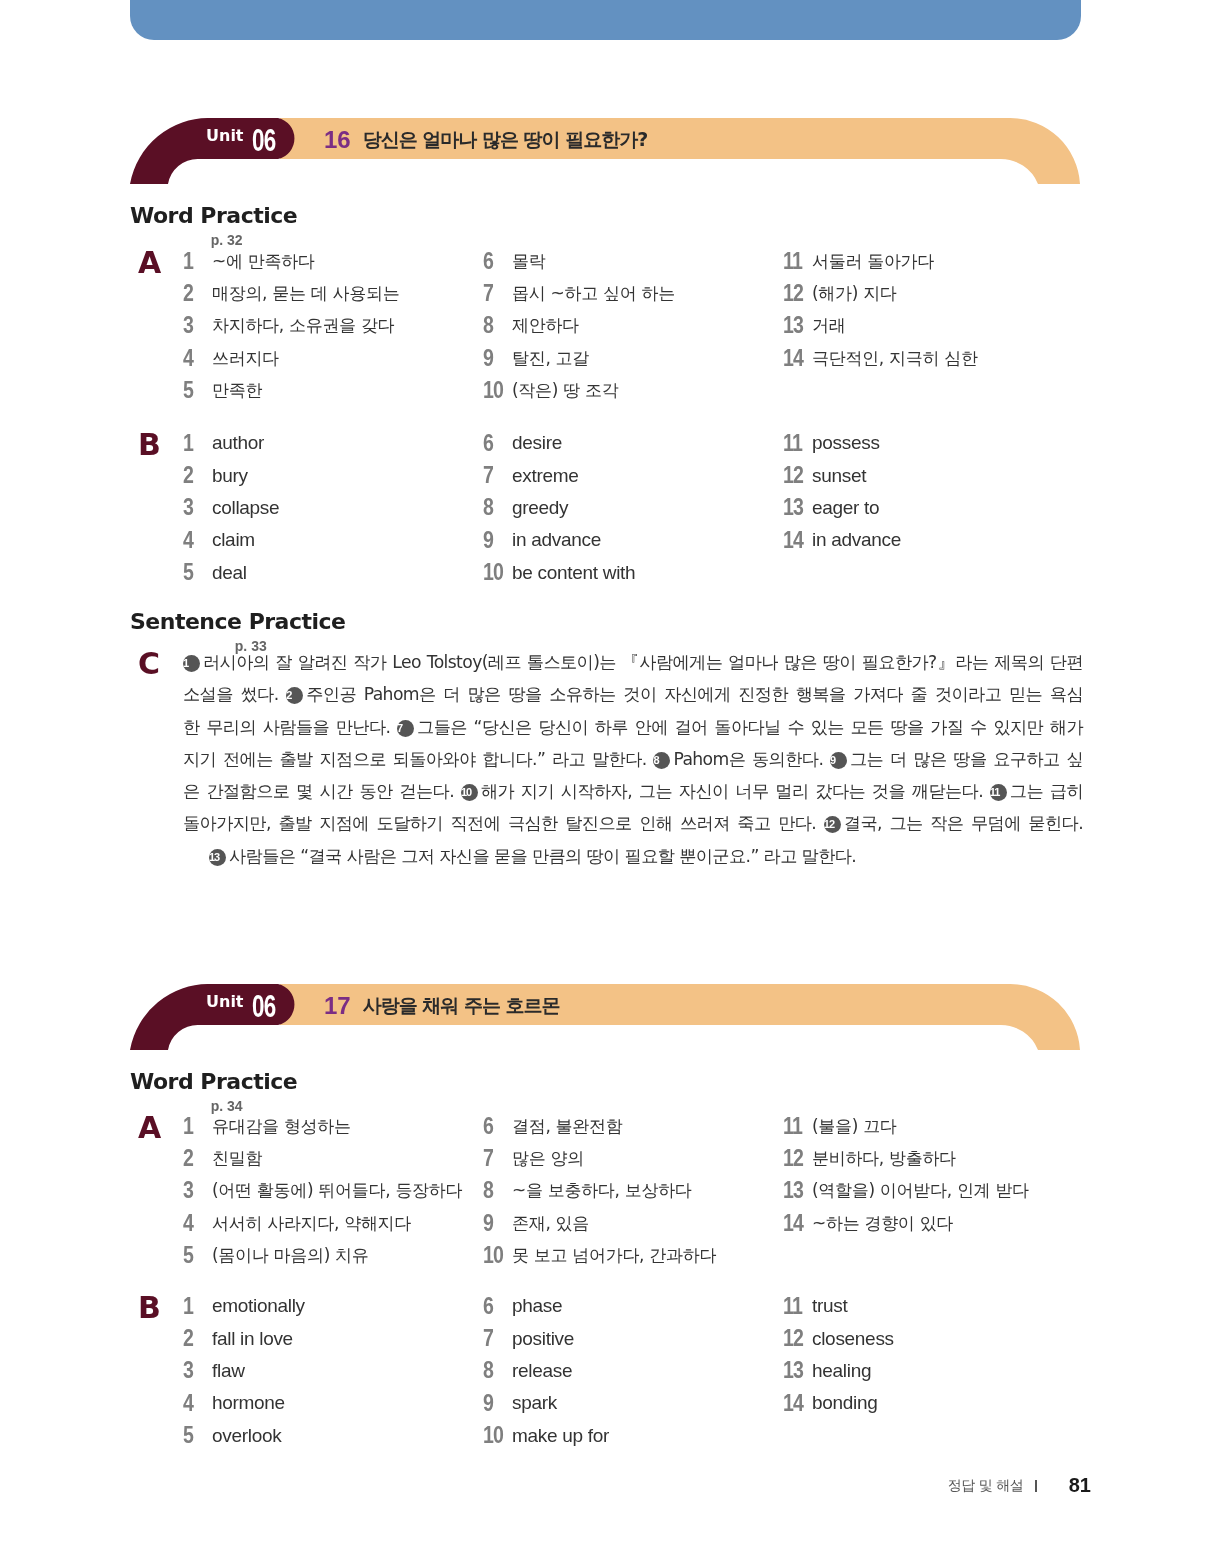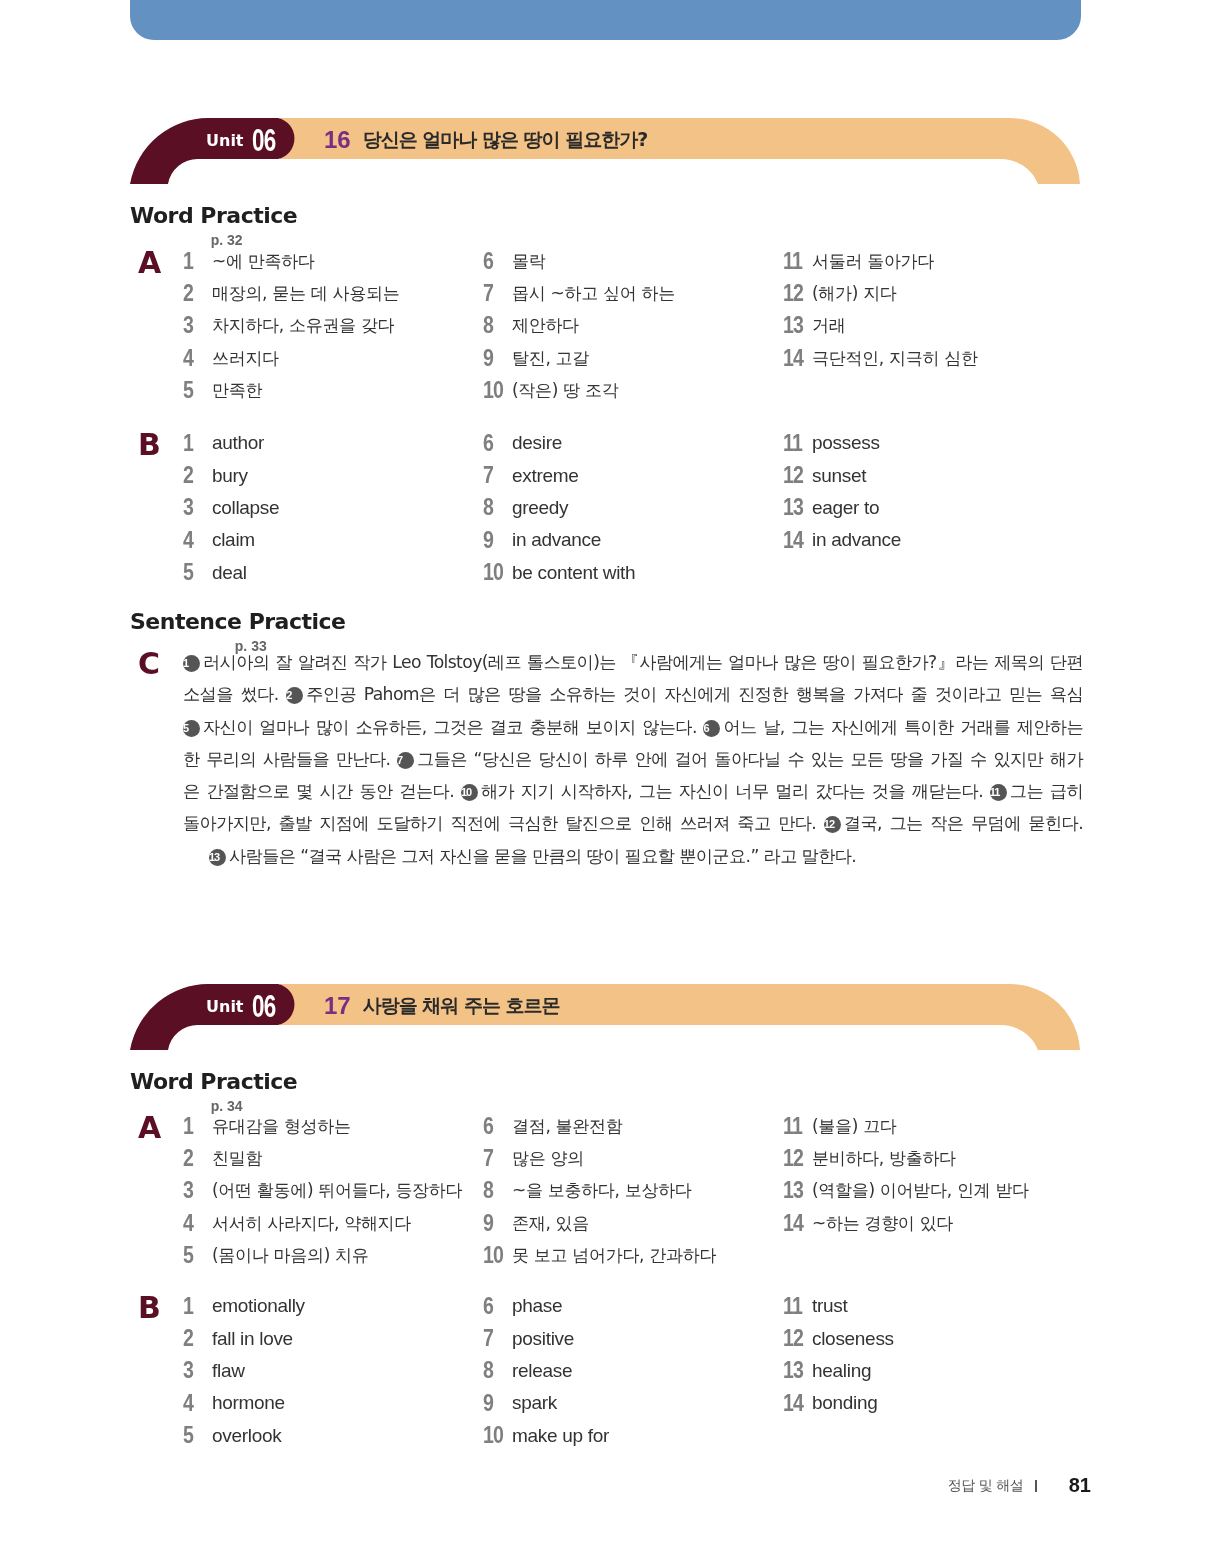--- a/index.html
+++ b/index.html
@@ -10,21 +10,21 @@
       color: #2b2b2b;
     }
     .top-band {
       position: absolute; left: 130px; top: -20px; width: 951px; height: 60px;
       background: #6391c1; border-radius: 0 0 24px 24px;
     }
     .unit-header { position: absolute; left: 130px; width: 951px; height: 70px; }
     .unit-header svg { position: absolute; left: 0; top: 0; }
     .unit-label {
       position: absolute; left: 76px; top: 8px; height: 28px;
-      display: flex; align-items: center; gap: 8px;
+      display: flex; gap: 8px;
       color: #fff;
     }
     .unit-word { font-family: "DejaVu Sans", sans-serif; font-weight: bold; font-size: 16px; }
     .unit-num {
       font-family: "Liberation Sans", sans-serif; font-weight: bold; font-size: 32px;
       letter-spacing: -1px; transform: scaleX(0.7); transform-origin: left center;
       line-height: 28px; display: inline-block; width: 28px;
     }
     .lesson-title {
       position: absolute; left: 194px; top: 6px; height: 32px;
@@ -227,22 +227,22 @@
 
 <div class="section-head" style="top:609px;align-items:center;">
   <span class="section-bar"></span>
   <span class="section-title">Sentence Practice</span>
   <span class="section-page">p. 33</span>
 </div>
 <div class="block-letter" style="top:646px;">C</div>
 <div class="paragraph" id="sentence-paragraph">
     <span class="line"><span class="circ">1</span><span>러시아의 잘 알려진 작가 Leo Tolstoy(레프 톨스토이)는 『사람에게는 얼마나 많은 땅이 필요한가?』라는 제목의 단편</span></span>
     <span class="line"><span>소설을 썼다. </span><span class="circ">2</span><span>주인공 Pahom은 더 많은 땅을 소유하는 것이 자신에게 진정한 행복을 가져다 줄 것이라고 믿는 욕심</span></span>
-    <span class="line"><span class="circ">5</span><span>자신이 얼마나 많이 소유하든, 그것은 결코 충분해 보이지 않는다. </span><span class="circ">6</span><span>어느 날, 그는 자신에게 특이한 거래를 제안하는</span></span>
     <span class="line"><span>한 무리의 사람들을 만난다. </span><span class="circ">7</span><span>그들은 “당신은 당신이 하루 안에 걸어 돌아다닐 수 있는 모든 땅을 가질 수 있지만 해가</span></span>
+    <span class="line"><span>지기 전에는 출발 지점으로 되돌아와야 합니다.” 라고 말한다. </span><span class="circ">8</span><span>Pahom은 동의한다. </span><span class="circ">9</span><span>그는 더 많은 땅을 요구하고 싶</span></span>
     <span class="line"><span>은 간절함으로 몇 시간 동안 걷는다. </span><span class="circ">10</span><span>해가 지기 시작하자, 그는 자신이 너무 멀리 갔다는 것을 깨닫는다. </span><span class="circ">11</span><span>그는 급히</span></span>
     <span class="line"><span>돌아가지만, 출발 지점에 도달하기 직전에 극심한 탈진으로 인해 쓰러져 죽고 만다. </span><span class="circ">12</span><span>결국, 그는 작은 무덤에 묻힌다.</span></span>
     <span class="line last"><span class="circ">13</span><span>사람들은 “결국 사람은 그저 자신을 묻을 만큼의 땅이 필요할 뿐이군요.” 라고 말한다.</span></span>
   </div>
 
 <div class="unit-header" style="top:984px;">
   <svg width="951" height="68" viewBox="0 0 951 68">
     <path d="M150 0 H880 A70 70 0 0 1 950 66 H908 A40 40 0 0 0 870 41 H150 Z" fill="#f3c286"></path>
     <path d="M80 0 H148 A21 21 0 0 1 148 41 H68 A30 30 0 0 0 38 66 H0 A80 80 0 0 1 80 0 Z" fill="#5a0f25"></path>
   </svg>

